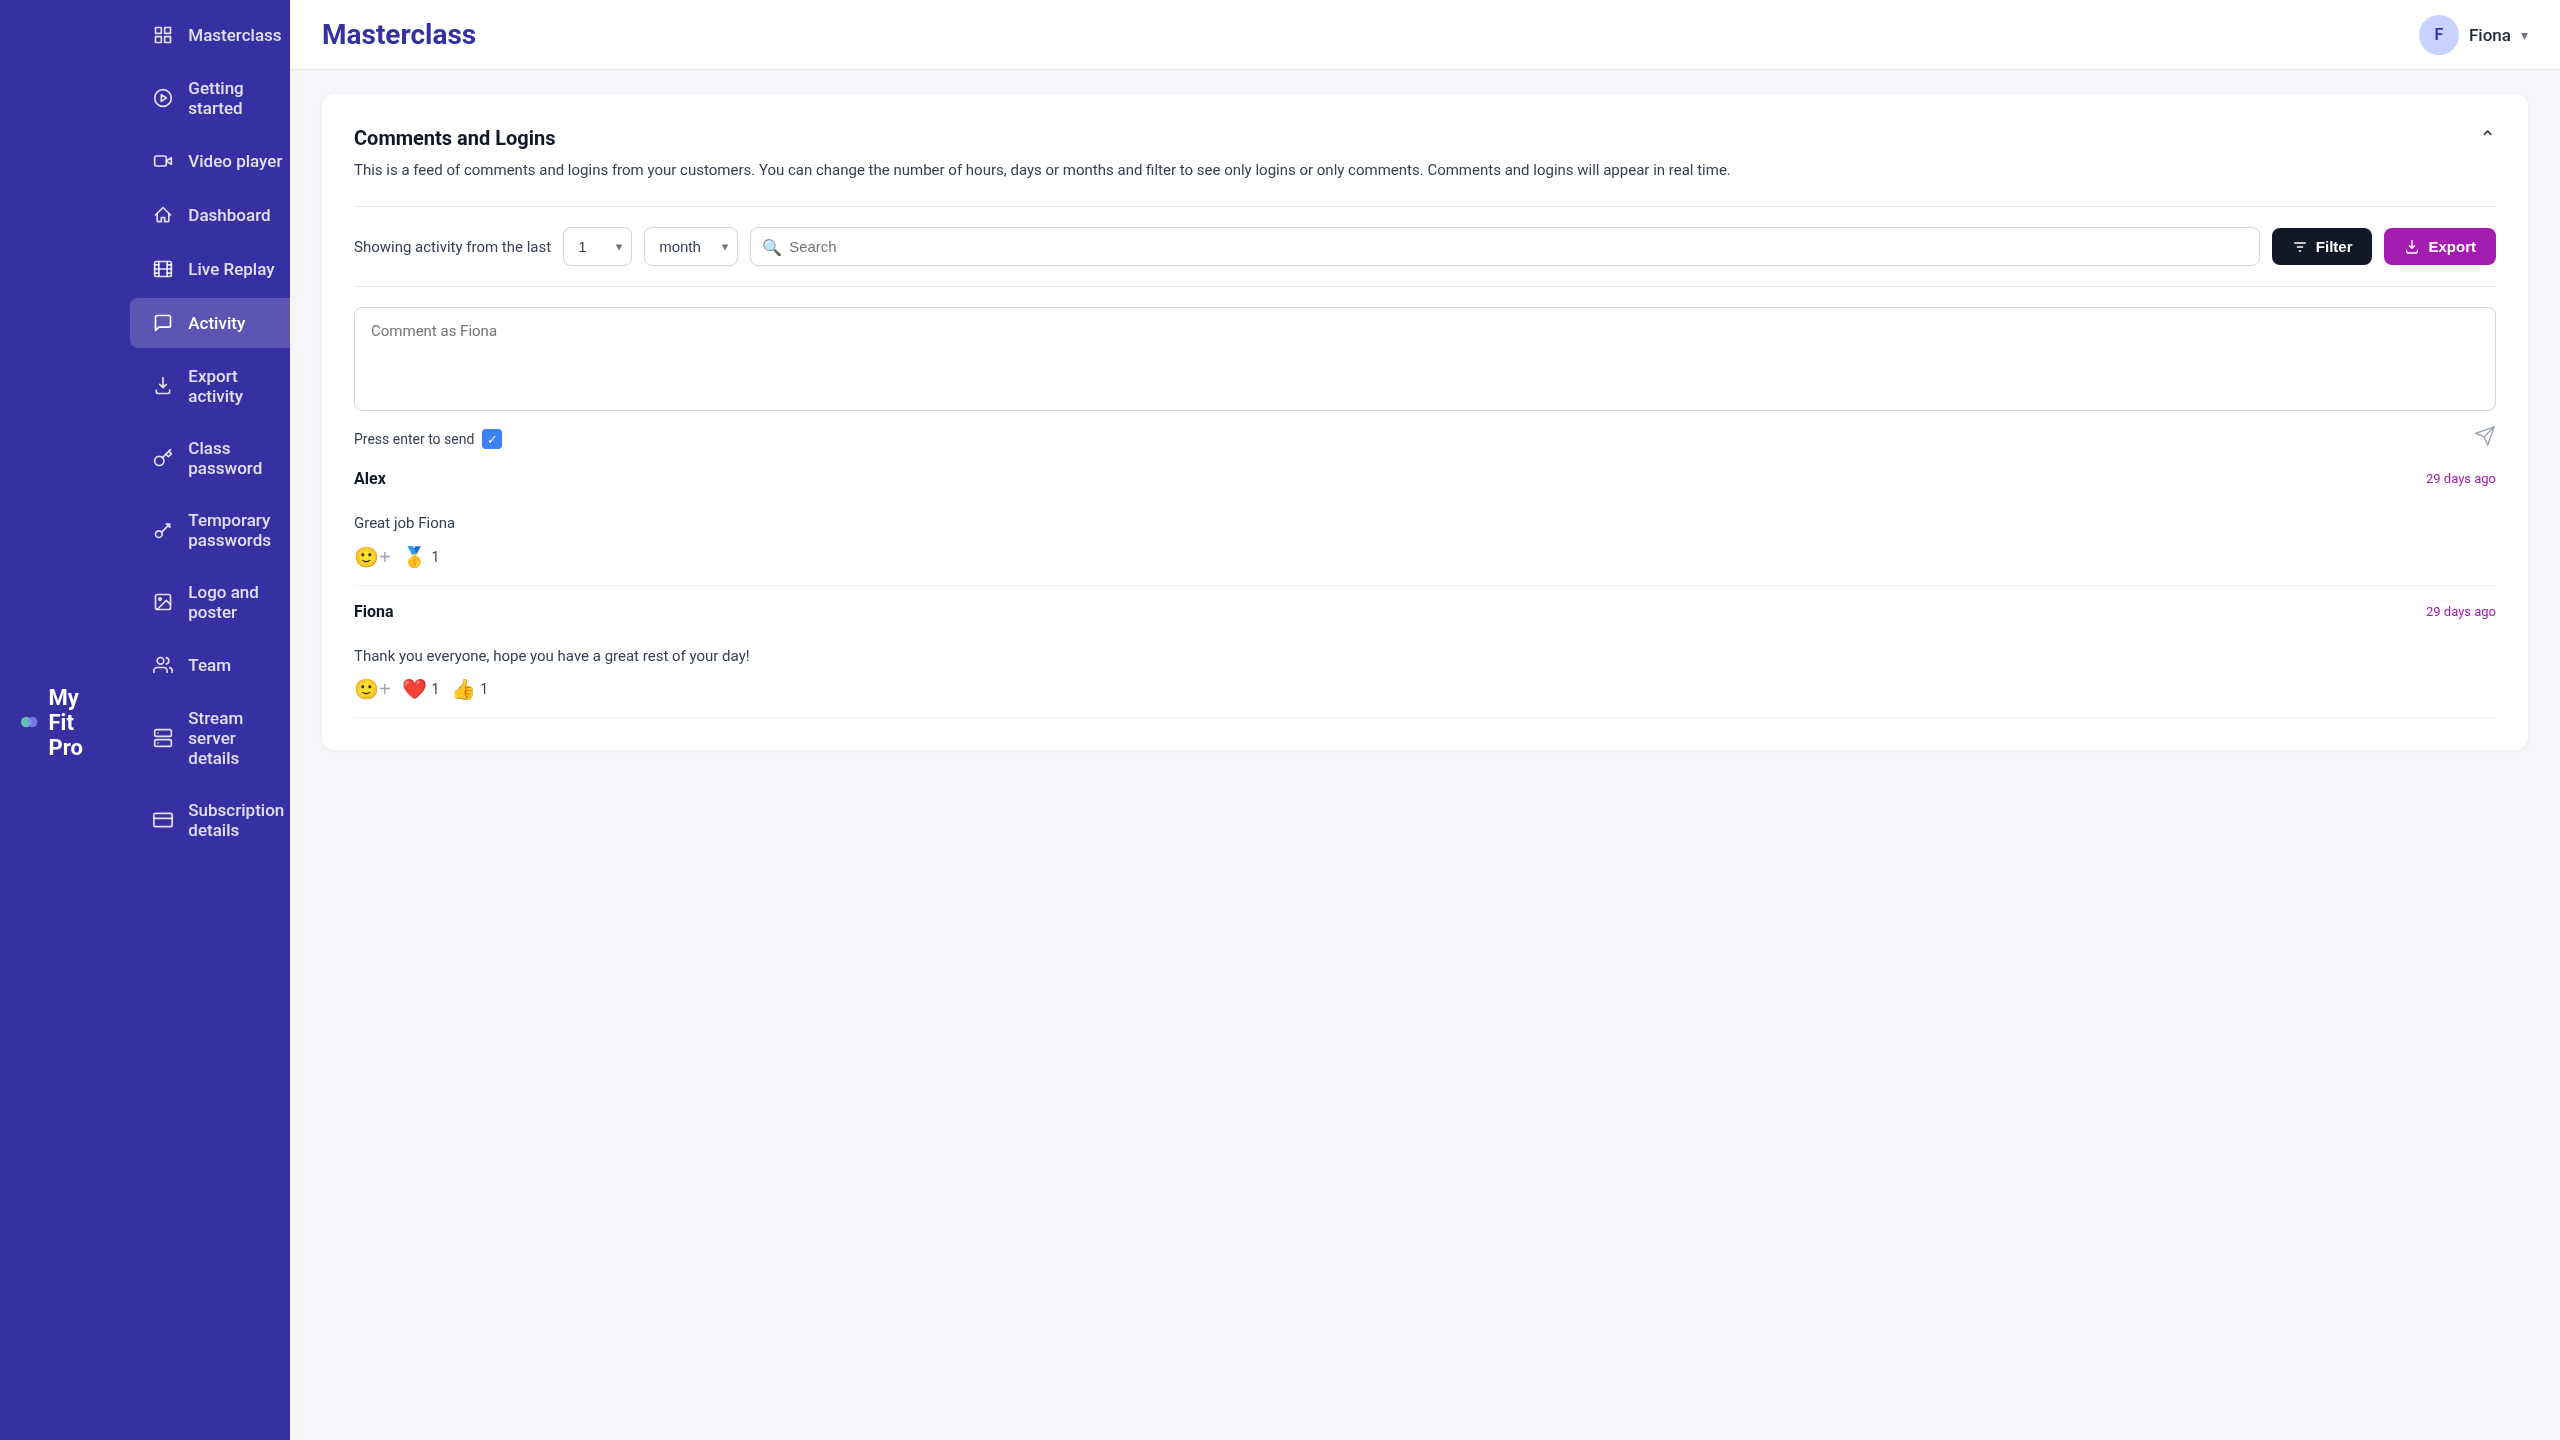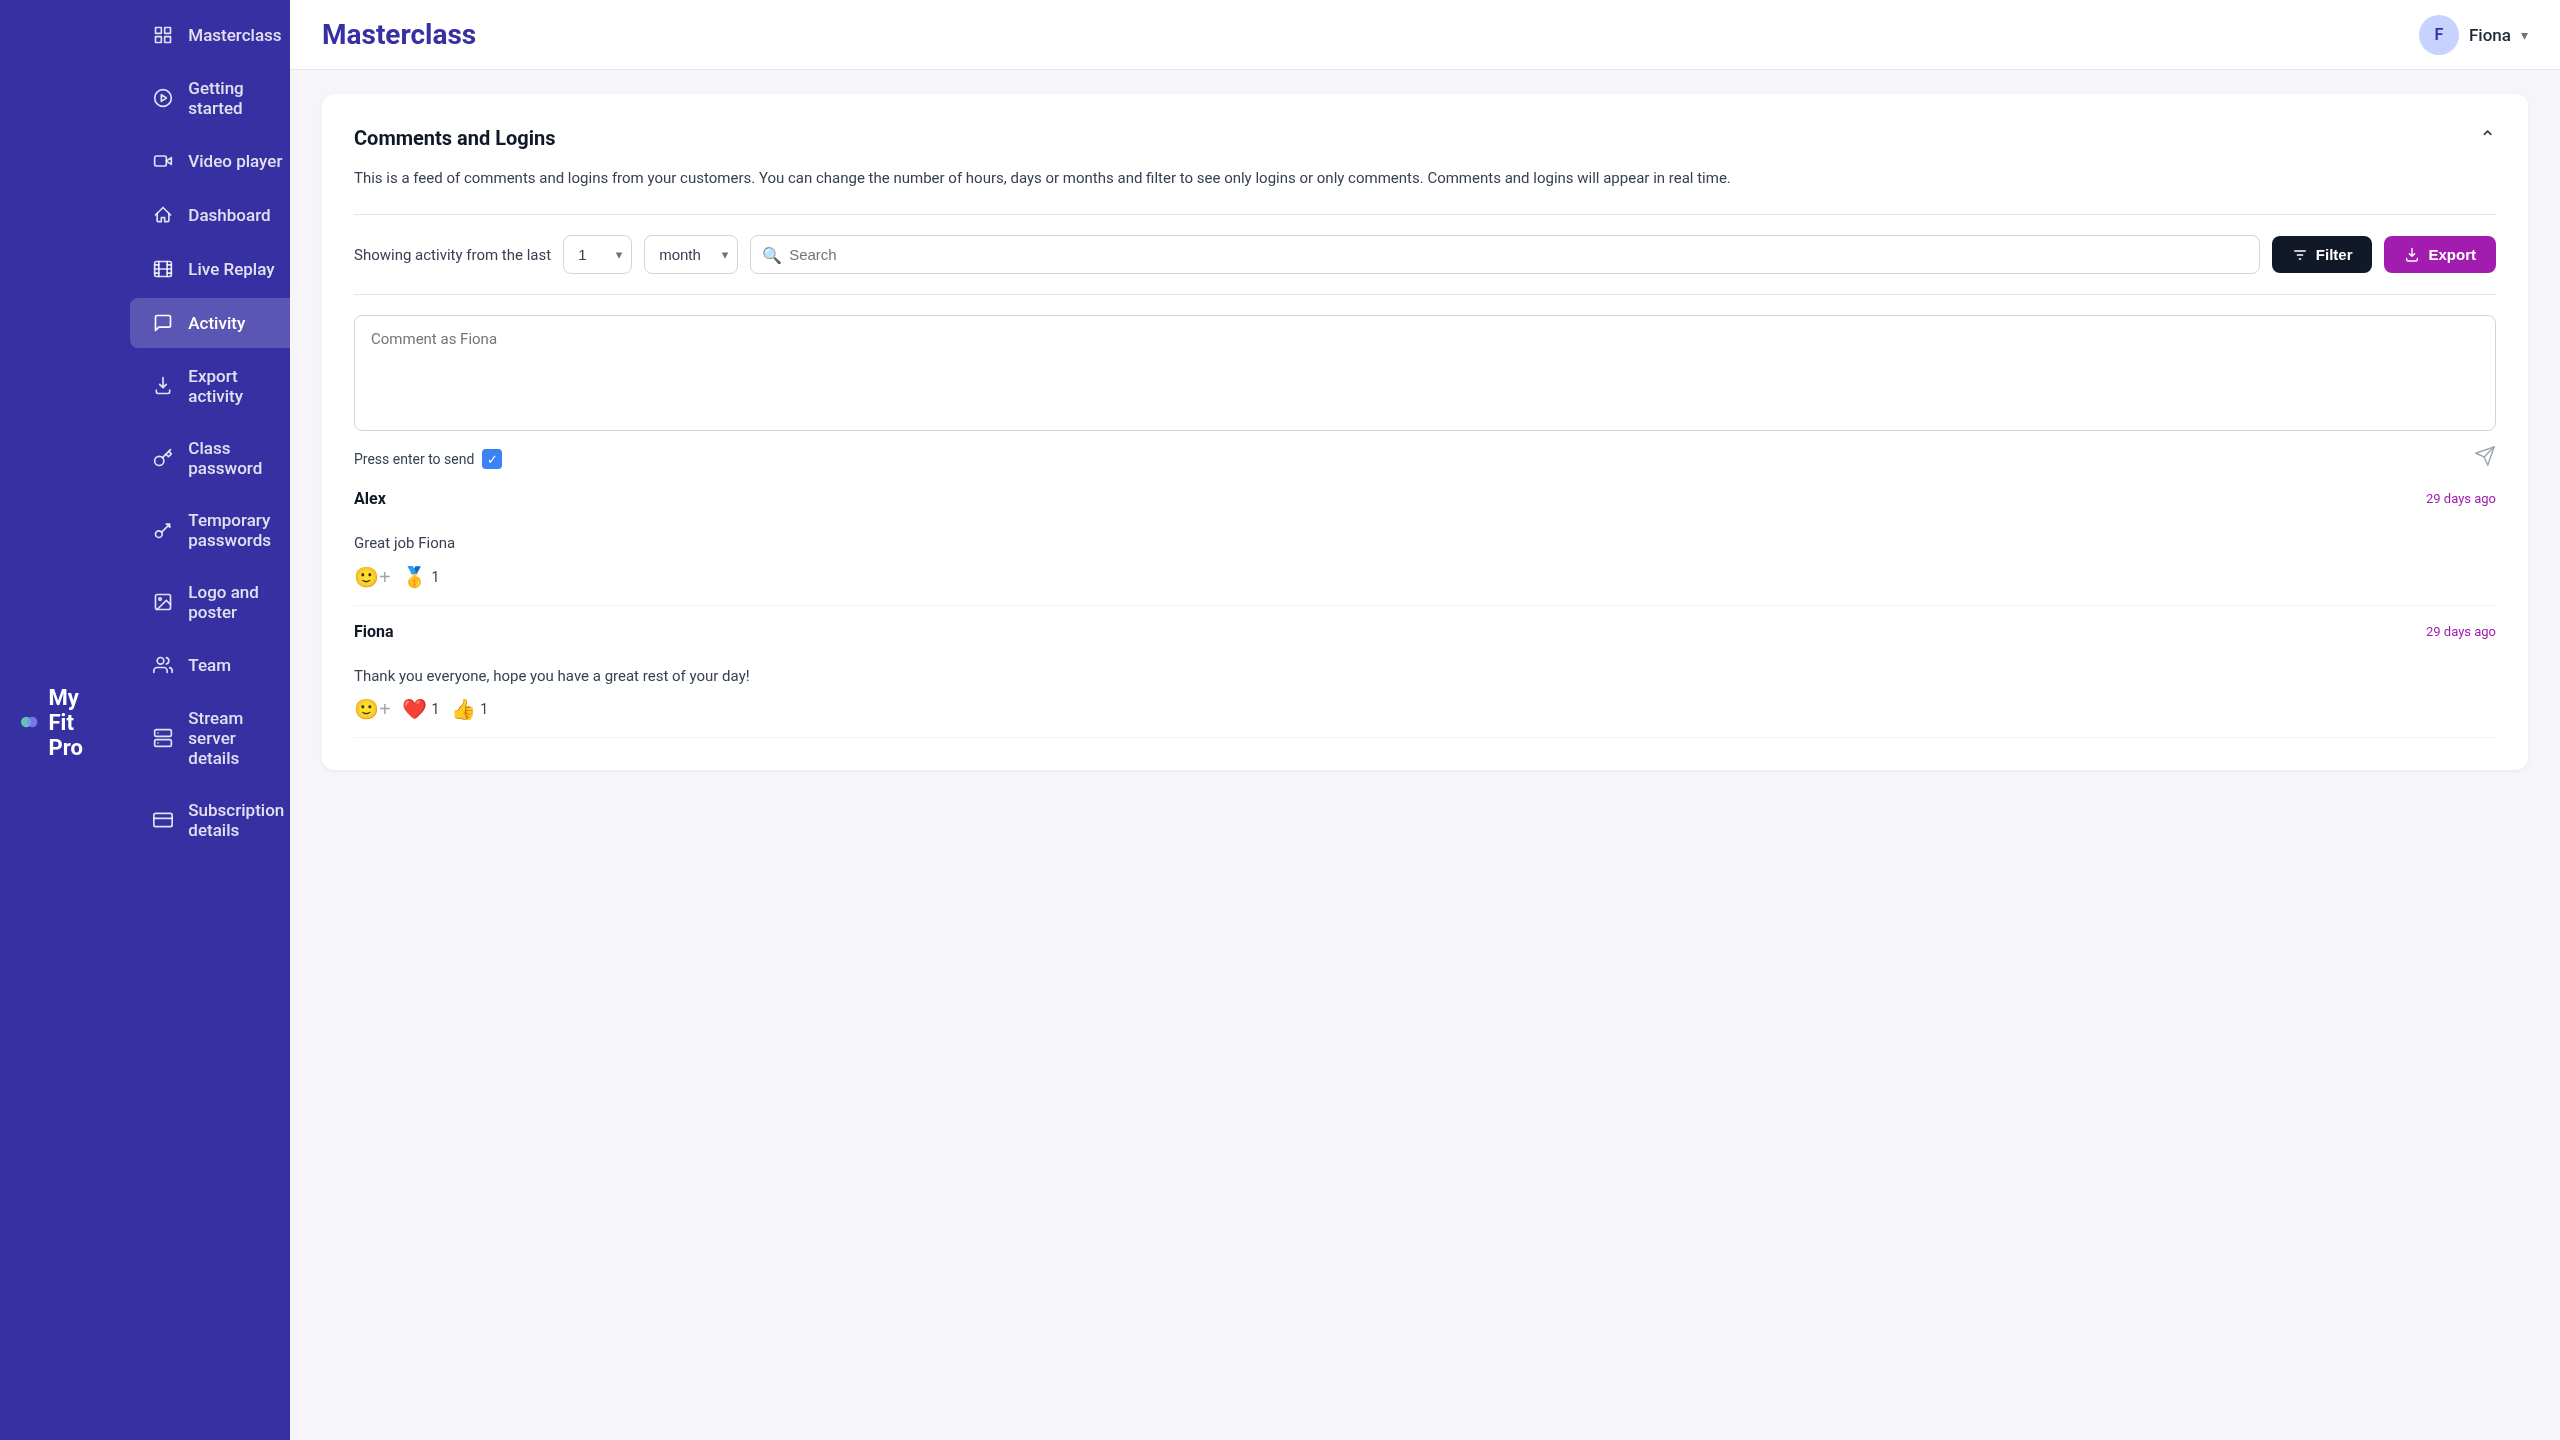--- a/index.html
+++ b/index.html
@@ -125,21 +125,21 @@
       background: white;
       border-radius: 12px;
       padding: 32px;
       box-shadow: 0 1px 4px rgba(0,0,0,0.06);
     }
 
     .card-header {
       display: flex;
       justify-content: space-between;
       align-items: center;
-      margin-bottom: 16px;
+      margin-bottom: 8px;
     }
     .card-title {
       font-size: 20px;
       font-weight: 700;
       color: #111827;
     }
     .collapse-btn {
       background: none;
       border: none;
       cursor: pointer;
@@ -246,21 +246,21 @@
 
     
     .comment-area {
       width: 100%;
       border: 1px solid #d1d5db;
       border-radius: 8px;
       padding: 14px 16px;
       font-size: 15px;
       color: #9ca3af;
       resize: none;
-      height: 116px;
+      height: 104px;
       outline: none;
       font-family: inherit;
     }
 
     .press-enter-row {
       display: flex;
       align-items: center;
       justify-content: space-between;
       margin-top: 10px;
     }

